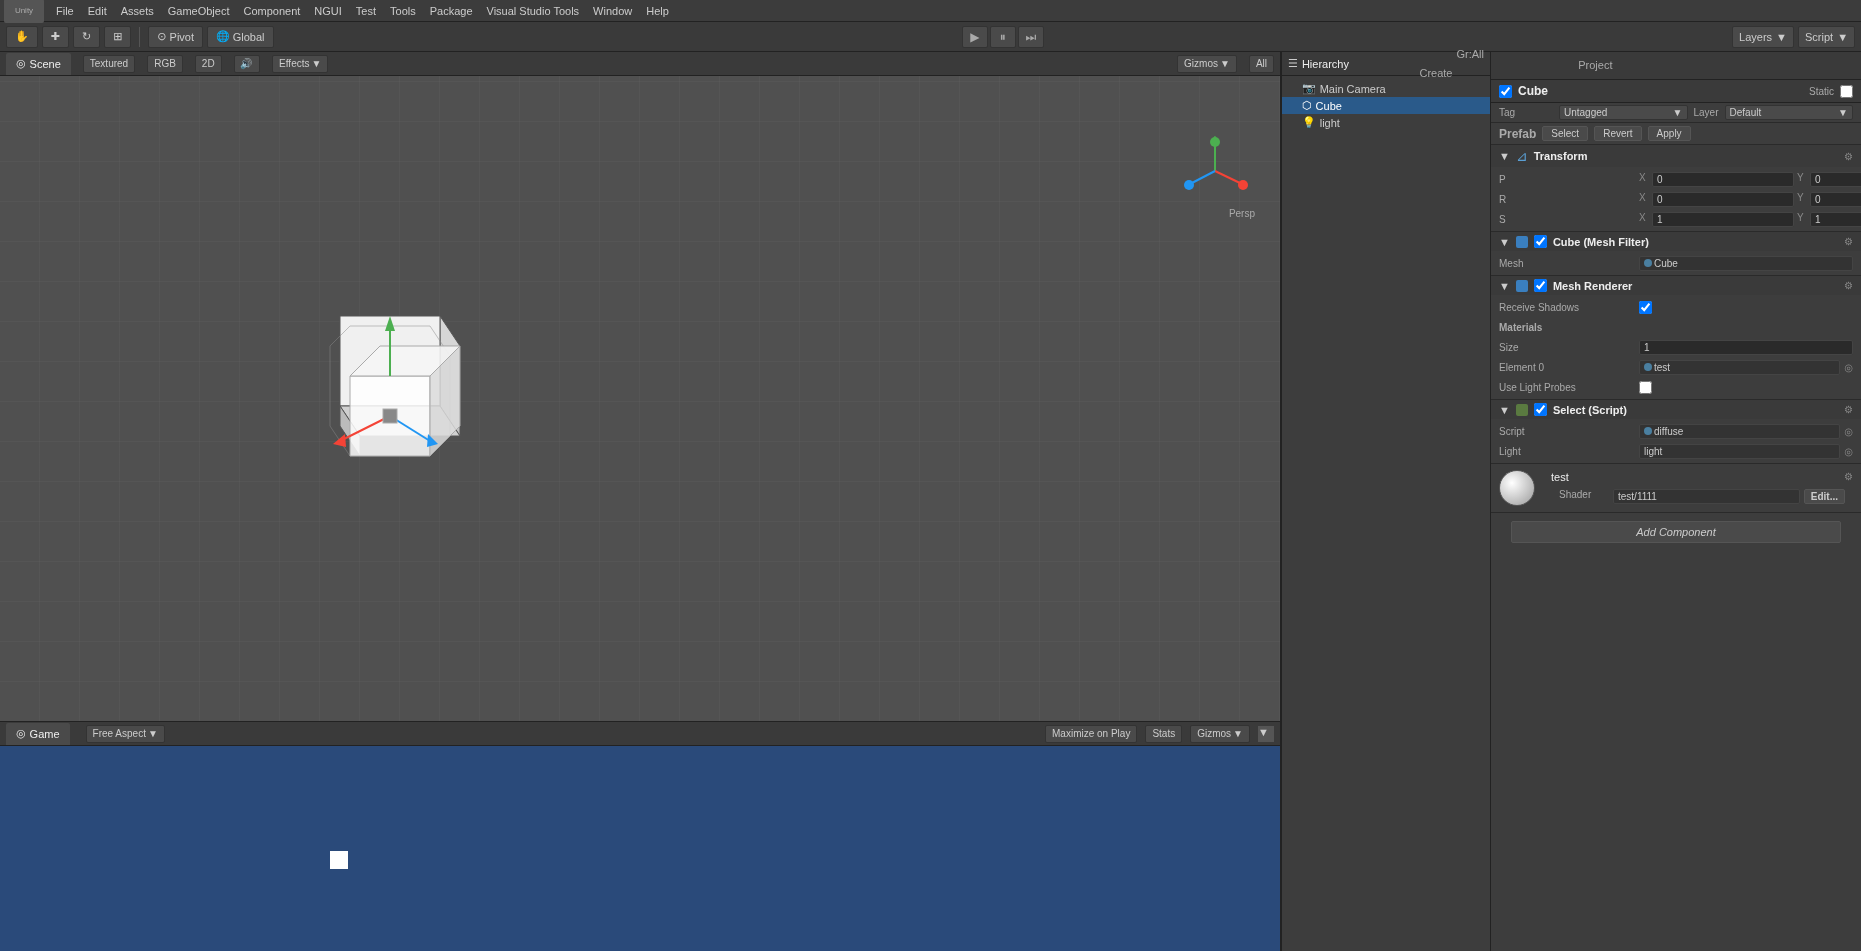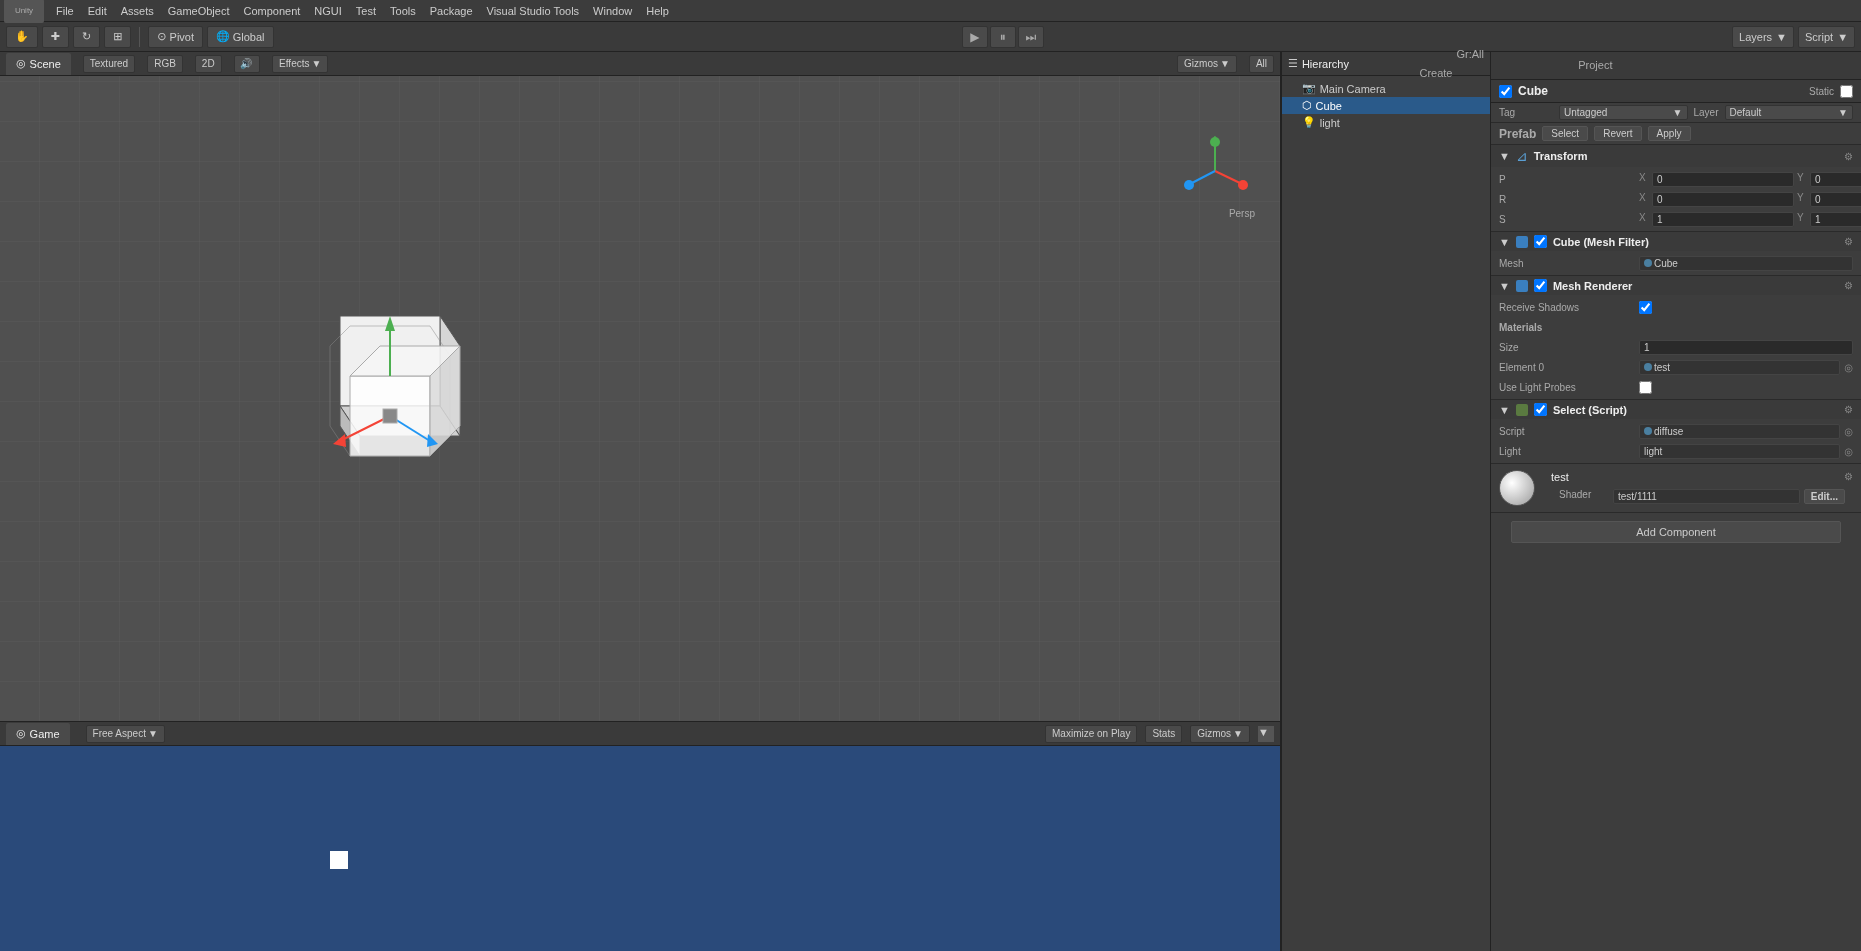--- a/index.html
+++ b/index.html
@@ -474,20 +474,21 @@
       background: #4a4a4a;
       border: 1px solid #555;
       color: #ccc;
       font-size: 11px;
       padding: 4px 12px;
       cursor: pointer;
       border-radius: 2px;
       text-align: center;
       display: block;
       width: calc(100% - 40px);
+      font-style: italic;
     }
 
     
     .shader-row {
       display: flex;
       align-items: flex-start;
       padding: 2px 8px;
       gap: 4px;
     }
     .shader-label { color: #aaa; font-size: 10px; width: 50px; }

